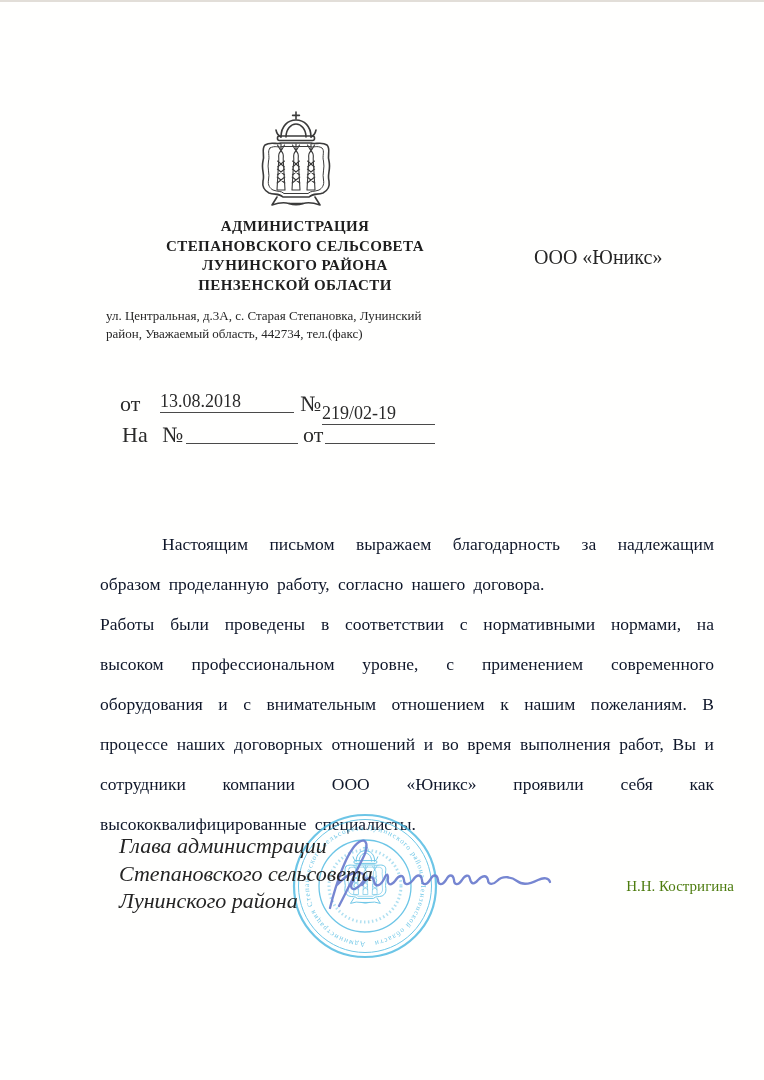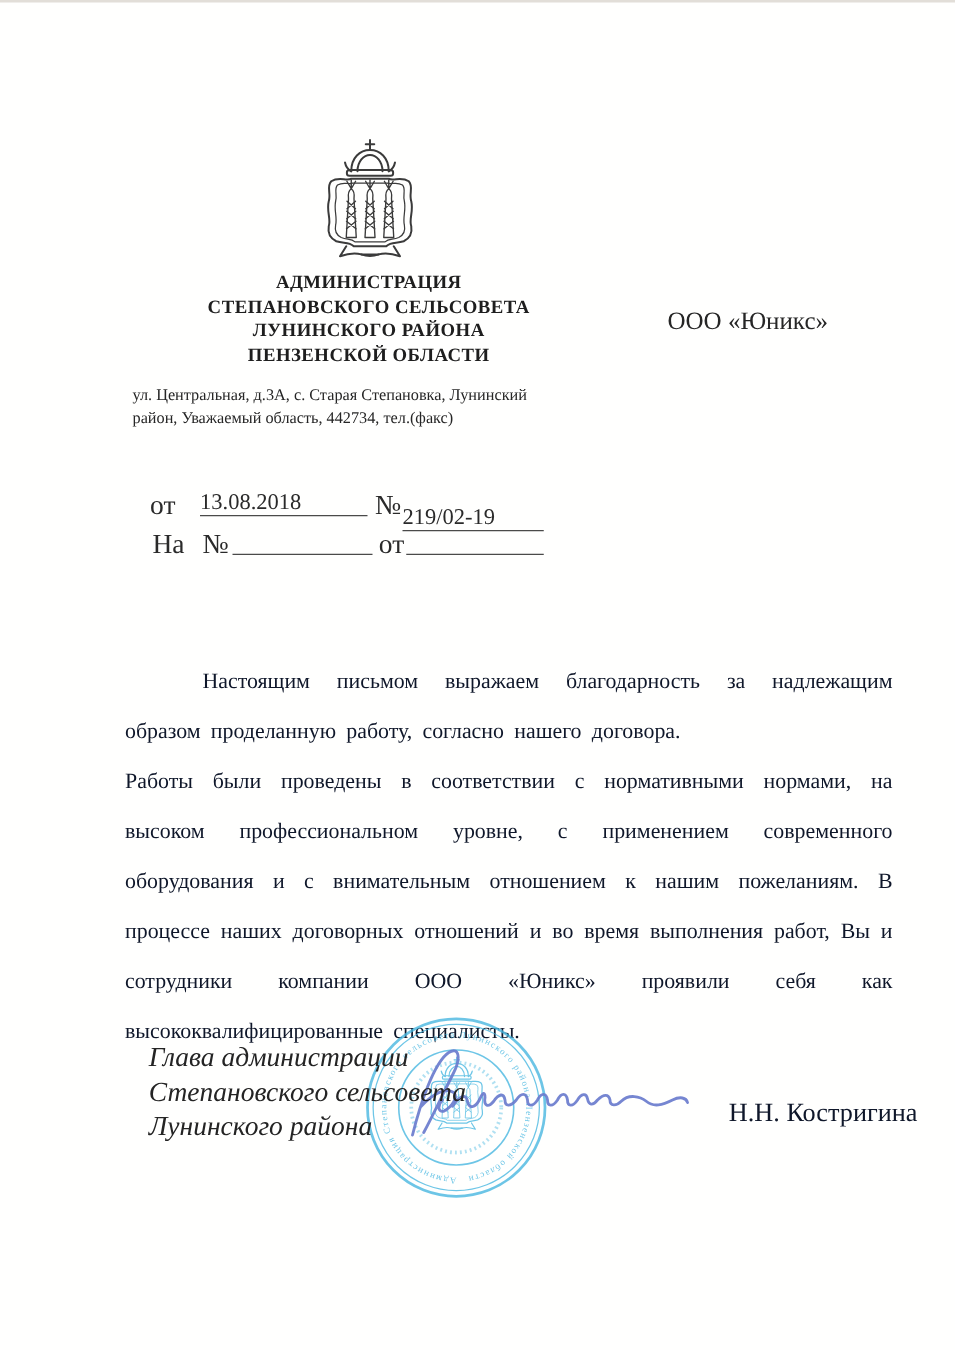--- a/index.html
+++ b/index.html
@@ -43,21 +43,21 @@
     left:100px;top:480px;width:614px;text-align:center;
     font-size:17.5px;color:#262626;
   }
   .body-text{left:100px;top:524px;width:614px;font-size:17.5px;color:#0f172a;}
   .body-text p{
     margin:0;line-height:40px;text-align:justify;word-spacing:.22em;
   }
   .body-text p.indent{text-indent:62px;}
   
   .sig-left{left:119px;top:832px;font-size:22px;line-height:27.5px;color:#242424;font-style:italic;}
-  .signer-name{left:572px;top:878px;width:162px;text-align:right;font-size:21px;color:#0f172a;}
+  .signer-name{left:572px;top:878px;width:162px;text-align:right;font-size:15px;color:#4d7c0f;}
   .stamp{left:290px;top:811px;width:150px;height:150px;opacity:.78;}
   .ink{left:316px;top:828px;width:252px;height:104px;opacity:.92;}
   svg{display:block;}
 </style>
 </head>
 <body>
 
 <div class="page">
 
   <svg width="0" height="0" style="position:absolute" aria-hidden="true">

